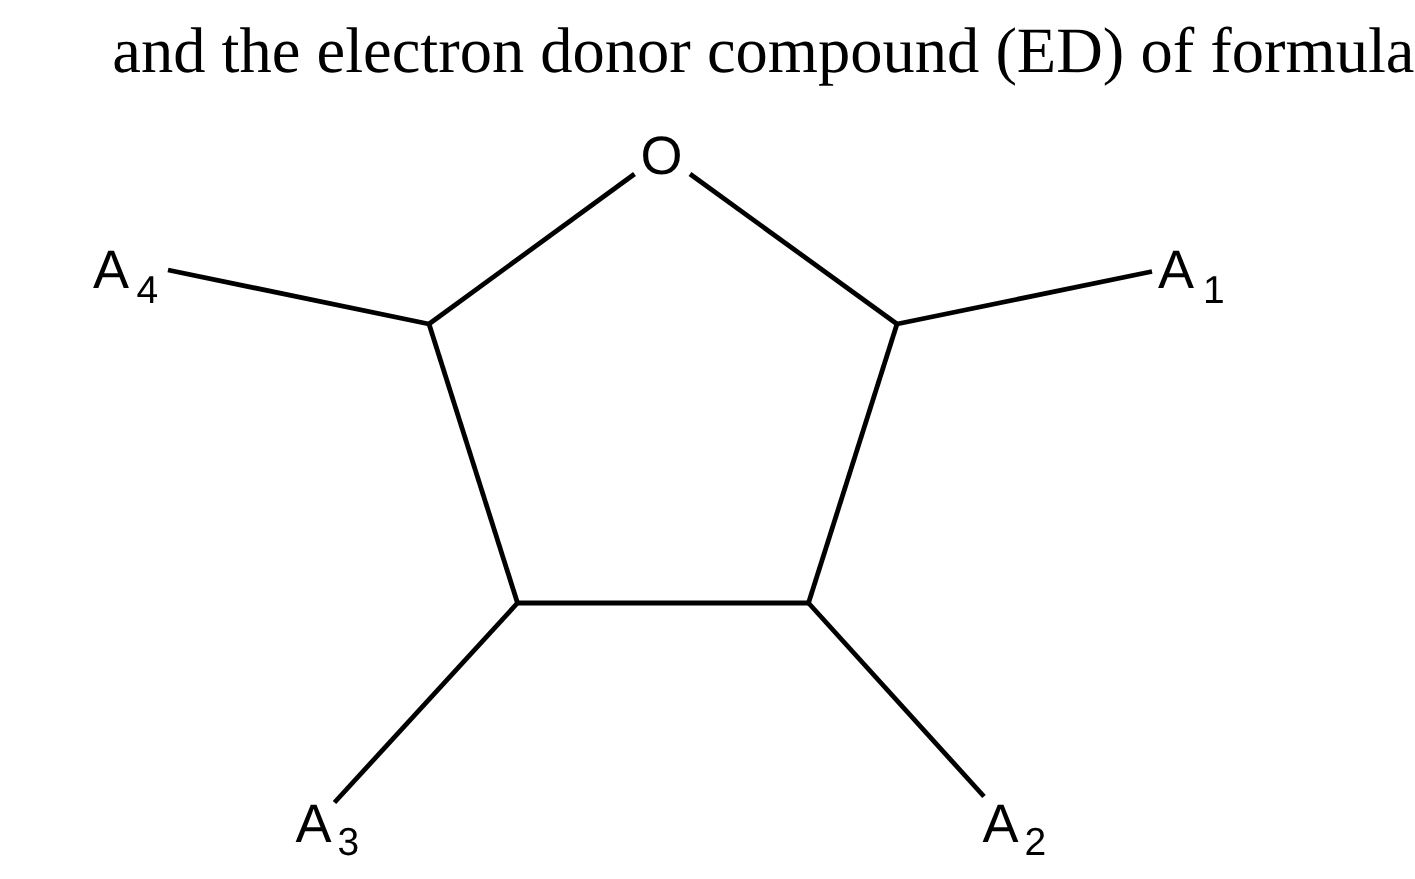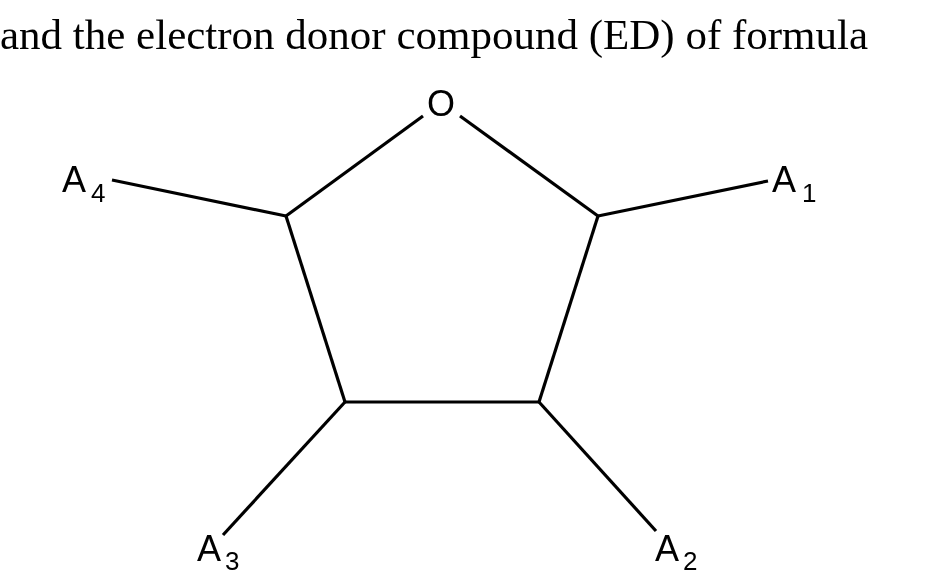--- a/index.html
+++ b/index.html
@@ -1,19 +1,19 @@
 <!DOCTYPE html>
 <html><head>
   <meta charset="utf-8">
   <style>
     html, body { margin: 0; padding: 0; background: #ffffff; }
     body { width: 943px; height: 586px; position: relative; overflow: hidden; }
     .caption {
       position: absolute; left: 0; top: 0; width: 943px;
-      text-align: left;
+      text-align: right;
       font-family: "Liberation Serif", "DejaVu Serif", serif;
       font-size: 43px; line-height: 70px; color: #000;
       white-space: nowrap;
     }
     svg.diagram { position: absolute; left: 0; top: 0; }
     .bond { stroke: #000; stroke-width: 3.2; stroke-linecap: butt; fill: none; }
     .atom {
       font-family: "Liberation Sans", "DejaVu Sans", sans-serif;
       font-size: 36px; fill: #000;
     }

